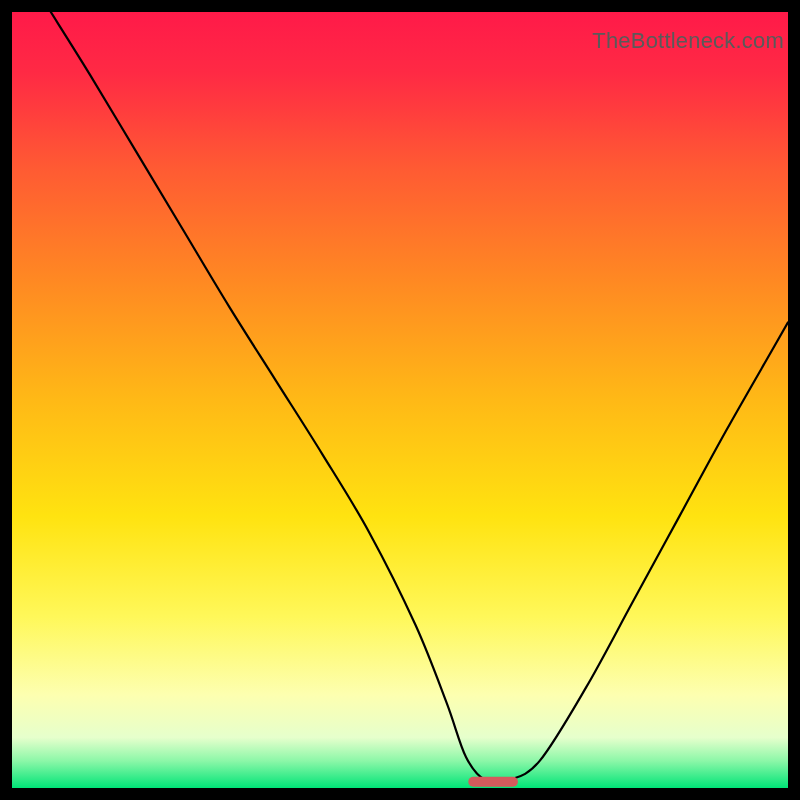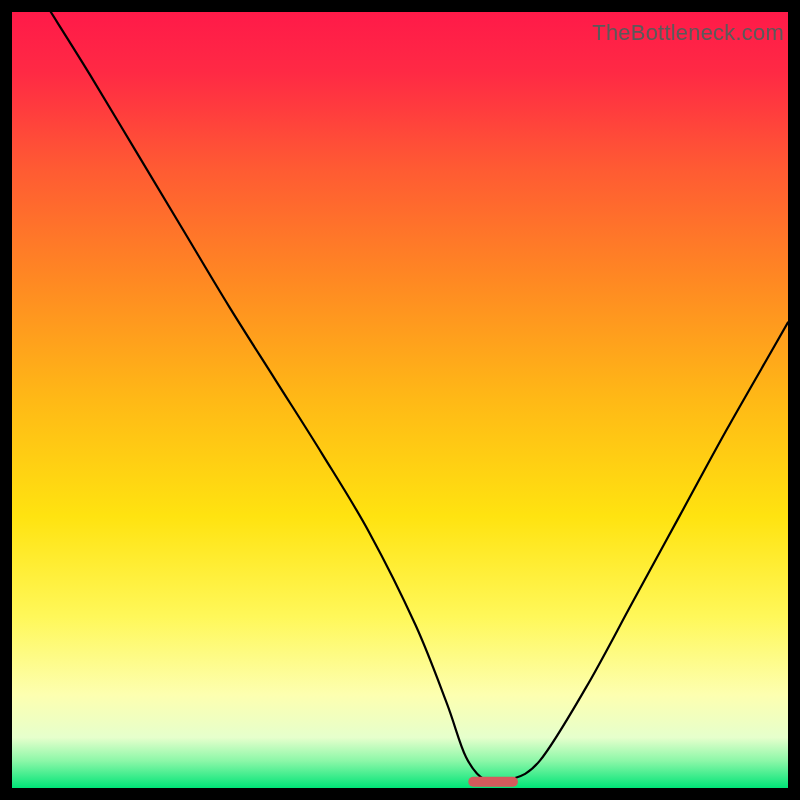--- a/index.html
+++ b/index.html
@@ -21,21 +21,21 @@
   }
   .plot-area {
     position: absolute;
     left: 0;
     top: 0;
     width: 776px;
     height: 776px;
   }
   .watermark {
     position: absolute;
-    top: 8px;
+    top: 16px;
     right: 4px;
     color: #5a5a5a;
     font-size: 22px;
     font-weight: 500;
     letter-spacing: 0.2px;
     user-select: none;
   }
   svg { display: block; }
 </style>
 </head>

